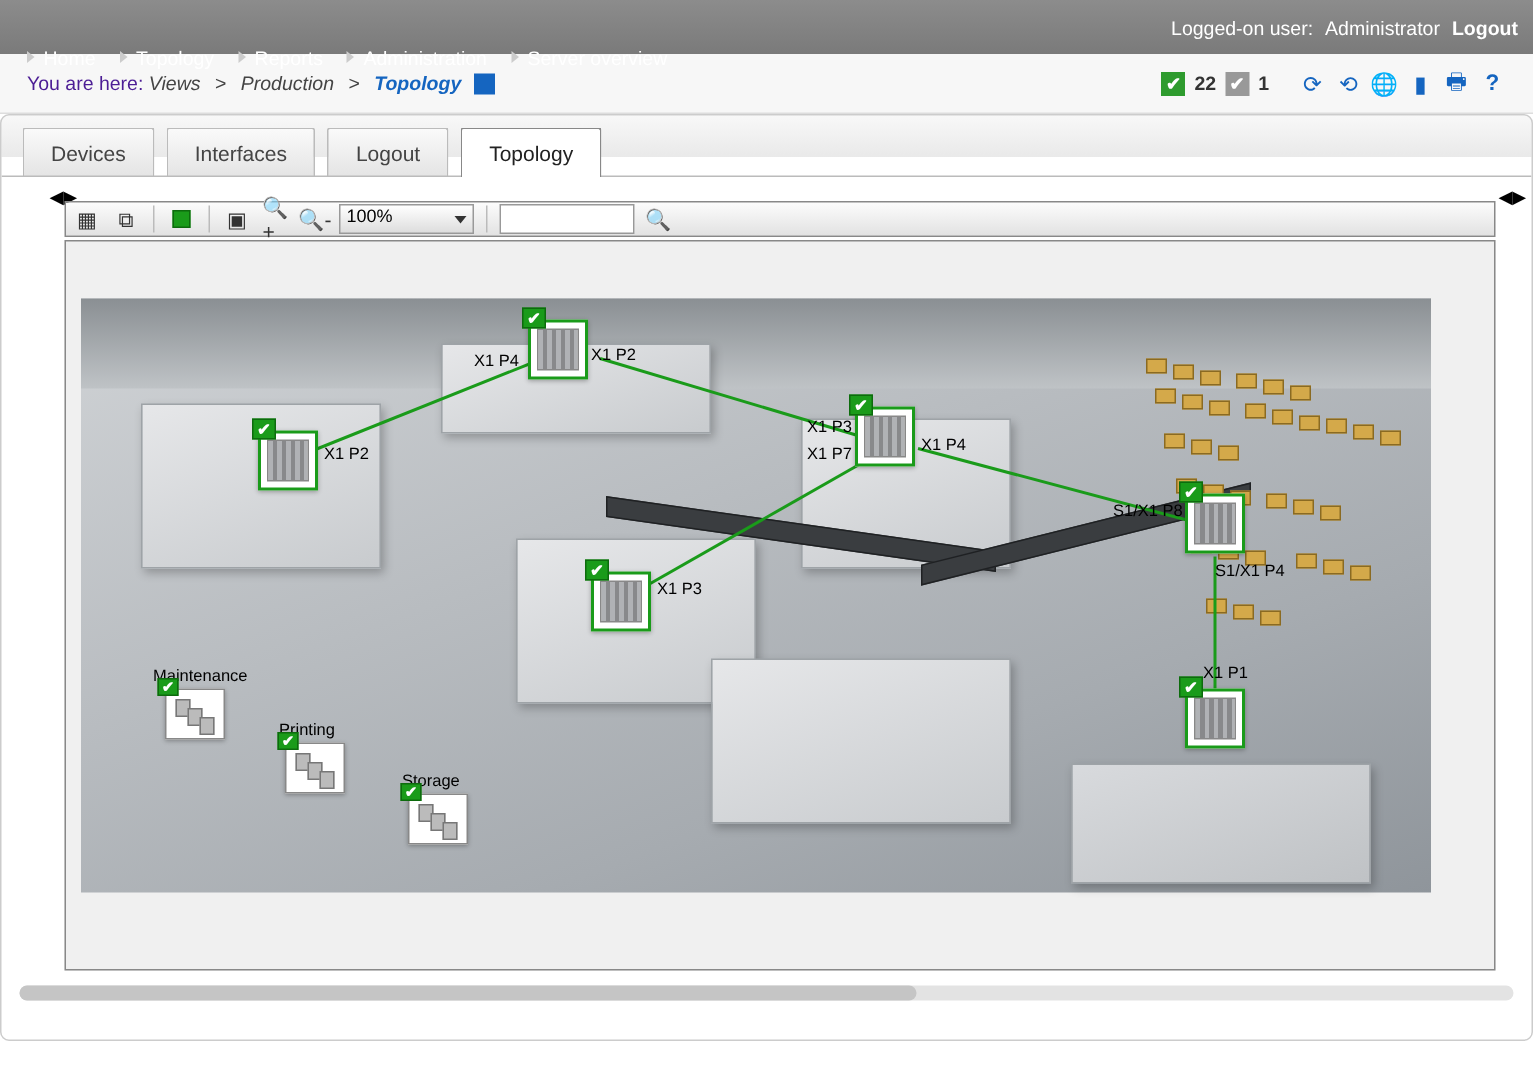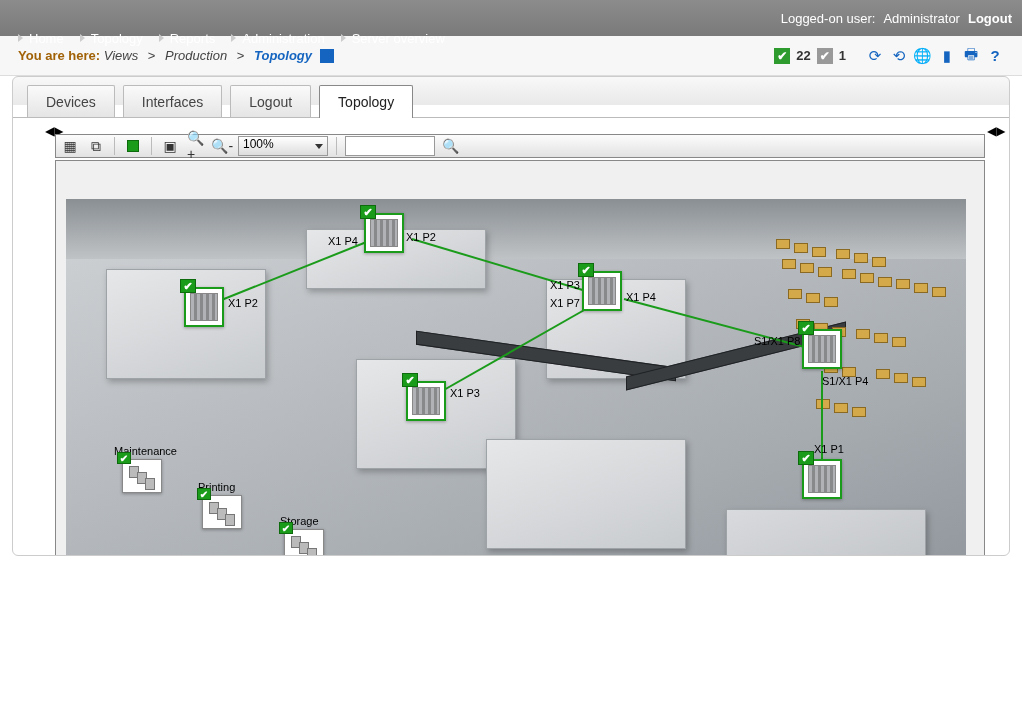--- a/index.html
+++ b/index.html
@@ -8,33 +8,33 @@
 
 .top-nav { background: linear-gradient(to bottom, #8c8c8c, #7a7a7a); height: 36px; display: flex; align-items: center; padding: 0 10px; color: #fff; font-size: 13px; }
 .top-nav .nav-items { display: flex; gap: 0; }
 .nav-link { display: flex; align-items: center; gap: 6px; padding: 0 8px; color: #fff; cursor: pointer; margin-top: 40px; }
 .nav-caret { width: 0; height: 0; border-top: 4px solid transparent; border-bottom: 4px solid transparent; border-left: 5px solid #ccc; }
 .top-nav .right { margin-left: auto; display: flex; align-items: center; gap: 8px; }
 .logout { font-weight: bold; cursor: pointer; }
 
 
 .info-row { height: 40px; background: #f7f7f7; border-bottom: 1px solid #ddd; display: flex; align-items: center; padding: 0 18px; font-size: 13px; }
-.bc-label { color: #a16207; font-weight: bold; }
+.bc-label { color: #4c1d95; }
 .bc-italic { font-style: italic; color: #444; }
 .bc-current { color: #1565c0; font-style: italic; font-weight: bold; }
 .bc-sep { margin: 0 6px; color: #444; }
 .bc-icon { margin-left: 8px; width: 14px; height: 14px; background: #1565c0; display: inline-block; }
 .status-right { margin-left: auto; display: flex; align-items: center; gap: 6px; }
 .status-ok { display: inline-flex; align-items: center; justify-content: center; width: 16px; height: 16px; background: #2e9b2e; color: #fff; font-weight: bold; font-size: 12px; }
 .status-grey { display: inline-flex; align-items: center; justify-content: center; width: 16px; height: 16px; background: #999; color: #fff; font-weight: bold; font-size: 12px; }
 .status-num { font-weight: bold; color: #333; }
 .tool-icon { width: 18px; height: 18px; display: inline-flex; align-items: center; justify-content: center; color: #1565c0; font-size: 15px; cursor: pointer; }
 
 
-.main-panel { position: relative; margin: 0 12px; background: #fff; border: 1px solid #ccc; border-radius: 6px; height: 480px; overflow: hidden; background: linear-gradient(to bottom, #f8f8f8, #e9e9e9 28px, #fff 28px); }
+.main-panel { position: relative; margin: 0 0; background: #fff; border: 1px solid #ccc; border-radius: 6px; height: 618px; overflow: hidden; background: linear-gradient(to bottom, #f8f8f8, #e9e9e9 28px, #fff 28px); }
 .tabs { display: flex; gap: 8px; padding: 8px 14px 0; }
 .tab { background: linear-gradient(to bottom, #fafafa, #e4e4e4); border: 1px solid #bbb; border-bottom: none; border-radius: 2px 2px 0 0; padding: 8px 18px; font-size: 14px; color: #444; cursor: pointer; }
 .tab.active { background: #fff; color: #222; border-color: #888; position: relative; z-index: 2; }
 .tab-body { border-top: 1px solid #bbb; margin-top: -1px; position: relative; height: 560px; }
 
 
 .handle { position: absolute; width: 10px; height: 14px; font-size: 12px; color: #000; }
 .handle.lt { left: 32px; top: 6px; }
 .handle.rt { right: 12px; top: 6px; }
 

